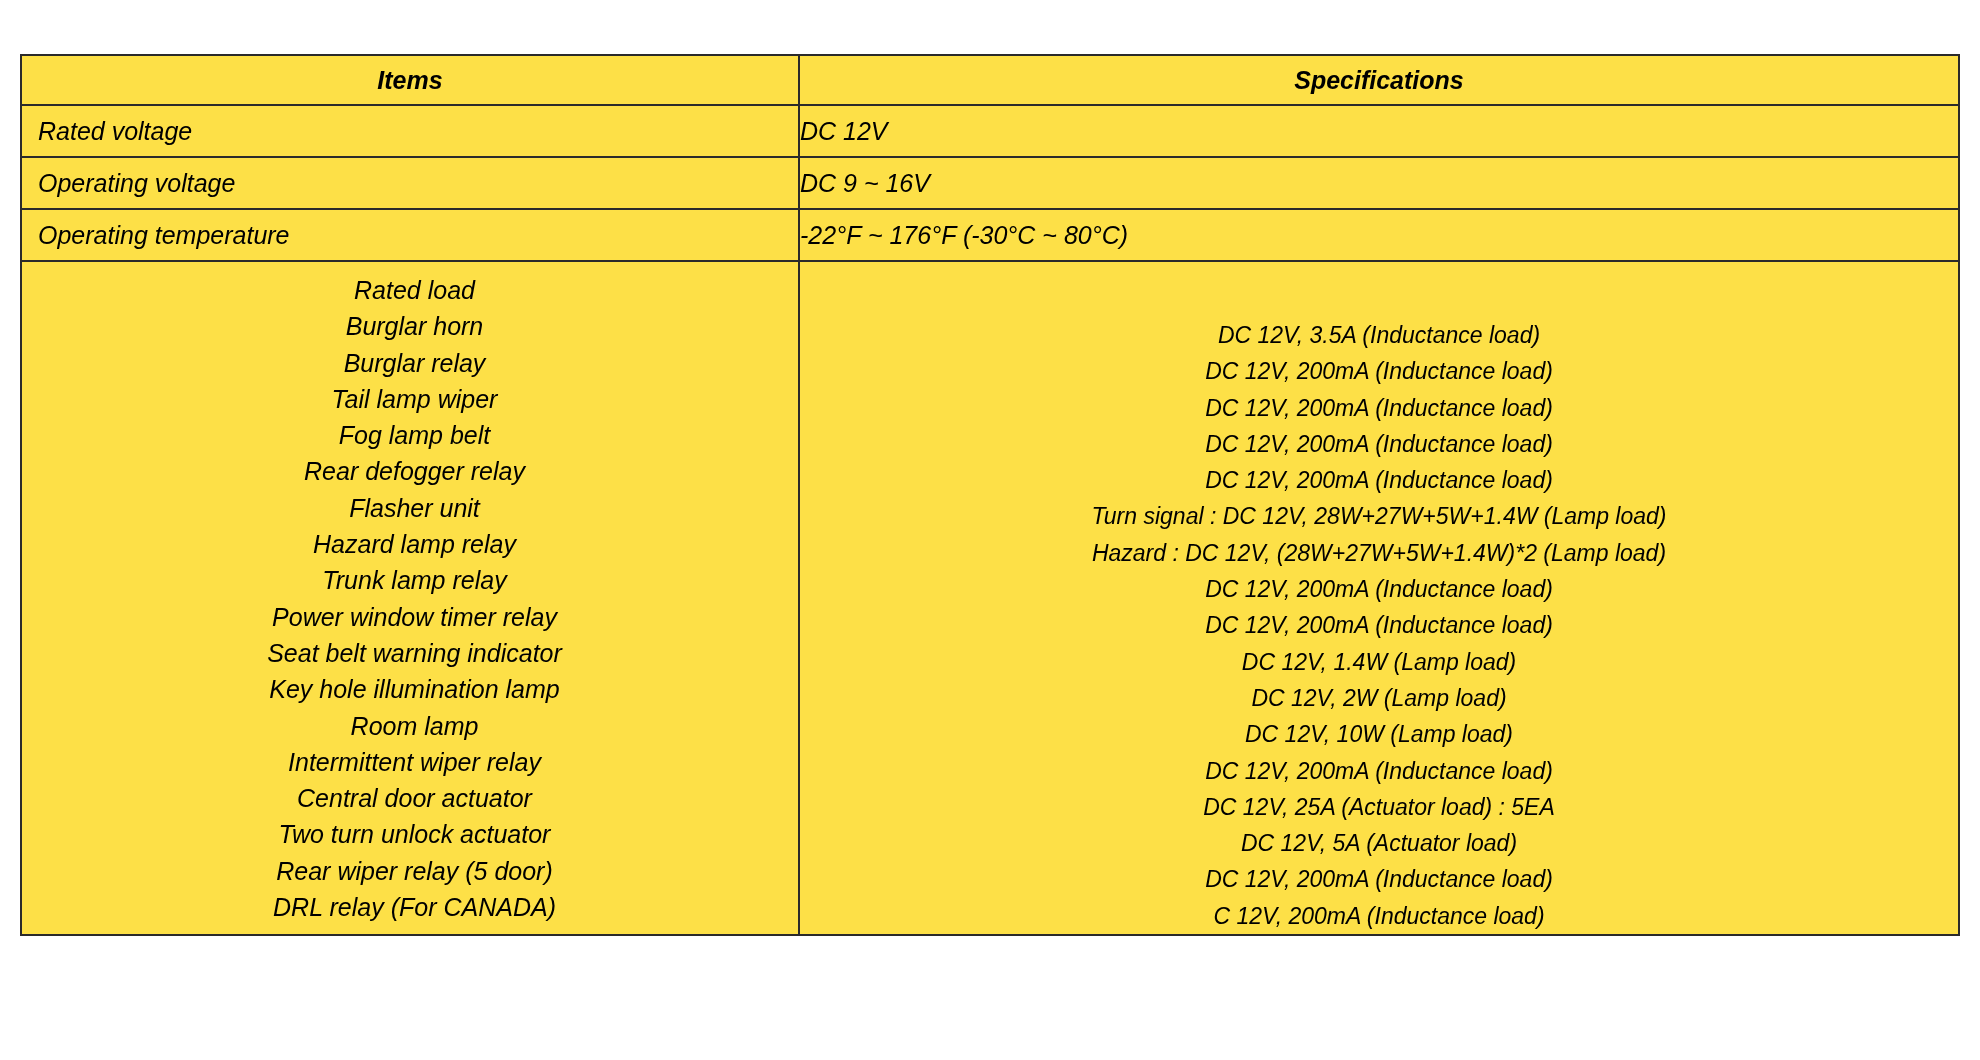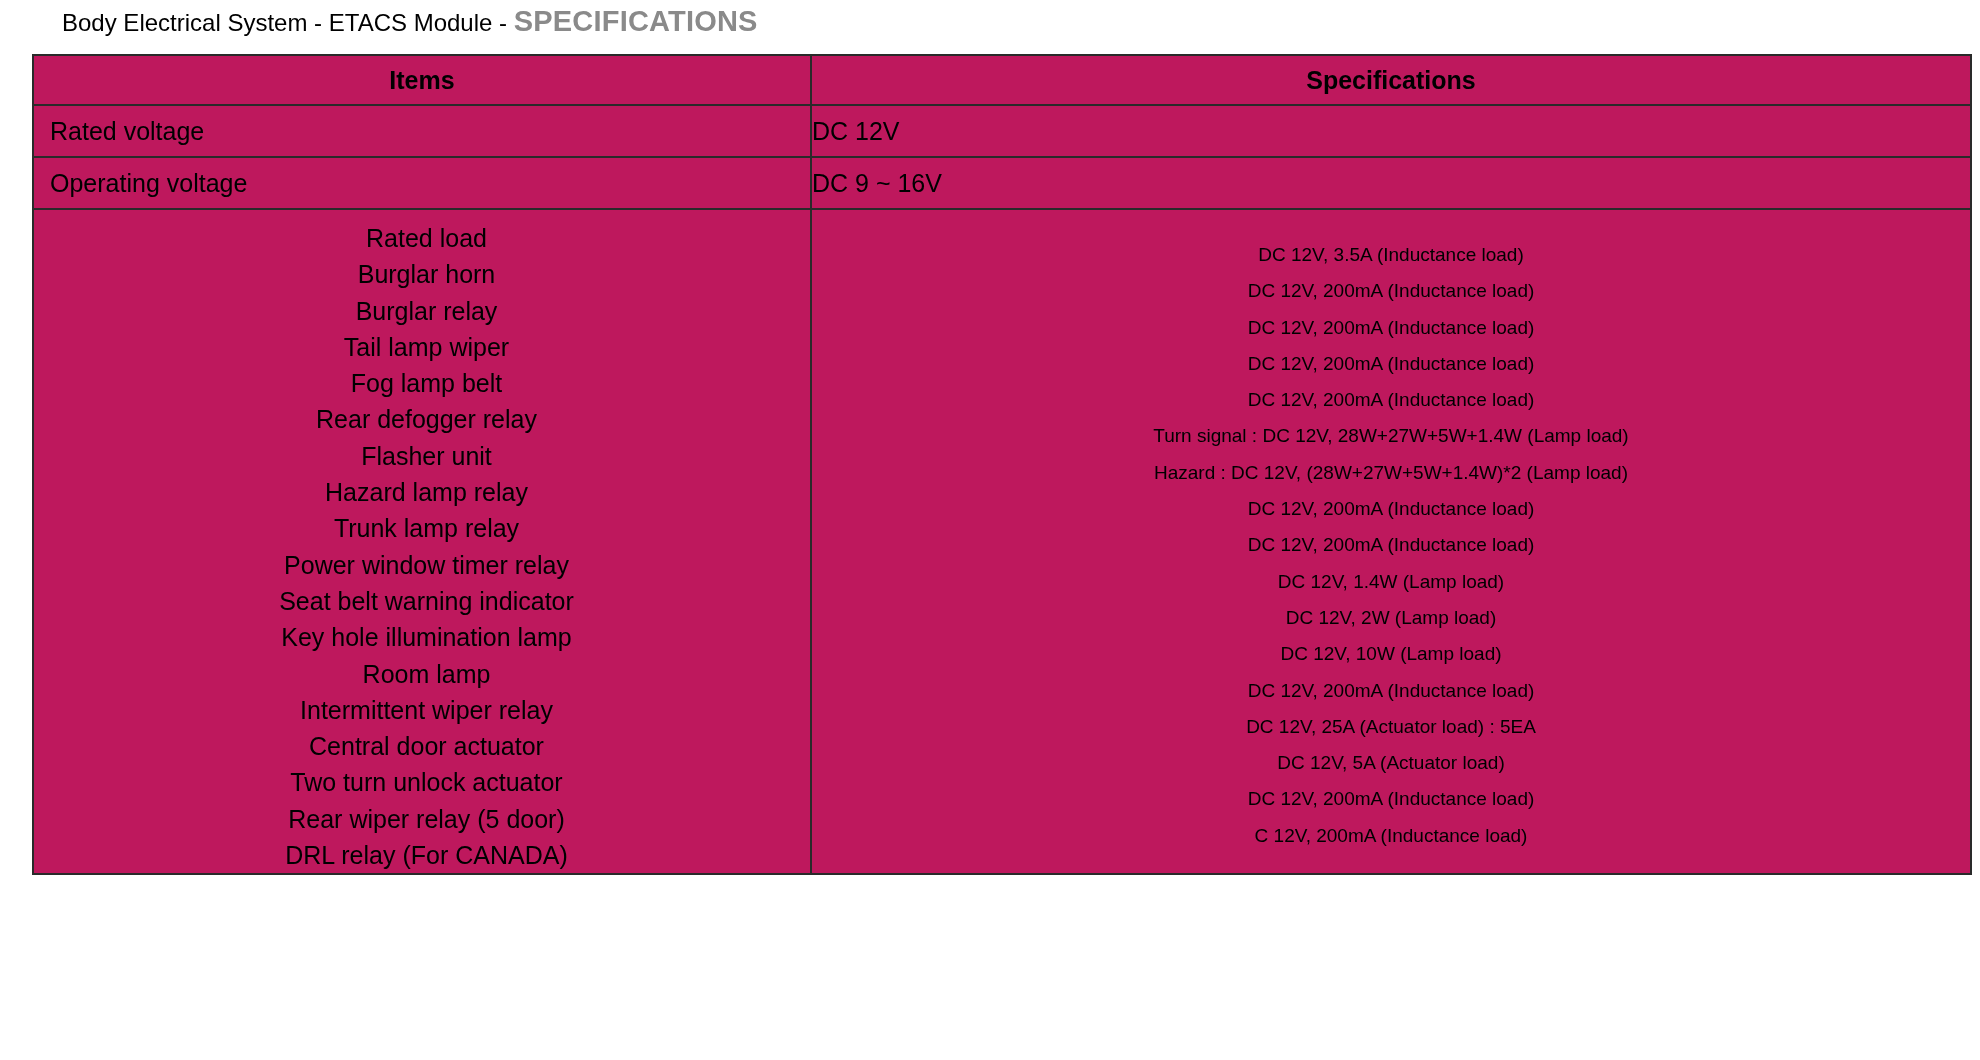--- a/index.html
+++ b/index.html
@@ -31,26 +31,27 @@
     color: #000000;
   }
   .breadcrumb .crumb-title {
     font-size: 29px;
     font-weight: bold;
     color: #8a8a8a;
     letter-spacing: 0.2px;
   }
   table.spec {
     position: absolute;
-    left: 32px;
+    left: 20px;
     top: 54px;
     width: 1938px;
     border-collapse: collapse;
     table-layout: fixed;
-    background: #be185d;
+    background: #fde047;
+    font-style: italic;
   }
   table.spec td, table.spec th {
     border: 2px solid #2a2a2a;
     padding: 0;
     vertical-align: middle;
   }
   .col-items { width: 778px; }
   .col-specs { width: 1160px; }
 
   thead th {
@@ -74,56 +75,58 @@
     height: 660px;
   }
   .list-left {
     padding: 10px 0 0 9px;
     font-size: 25px;
     line-height: 36.3px;
     text-align: center;
   }
   .list-right {
     padding: 27px 0 0 0;
-    font-size: 19px;
+    font-size: 23px;
     line-height: 36.3px;
     text-align: center;
+    margin-top: 28px;
   }
   .list-left div, .list-right div {
     white-space: nowrap;
   }
 </style>
 </head>
 <body>
 
 <div class="page">
 
-  <div class="breadcrumb">
-    <span class="crumb-path">Body Electrical System - ETACS Module - </span><span class="crumb-title">SPECIFICATIONS</span>
-  </div>
 
   <table class="spec">
     <colgroup>
       <col class="col-items">
       <col class="col-specs">
     </colgroup>
     <thead>
       <tr>
         <th>Items</th>
         <th>Specifications</th>
       </tr>
     </thead>
     <tbody>
       <tr>
         <td class="item-cell">Rated voltage</td>
         <td class="spec-cell">DC 12V</td>
       </tr>
       <tr>
         <td class="item-cell">Operating voltage</td>
         <td class="spec-cell">DC 9 ~ 16V</td>
+      </tr>
+      <tr>
+        <td class="item-cell">Operating temperature</td>
+        <td class="spec-cell">-22°F ~ 176°F (-30°C ~ 80°C)</td>
       </tr>
       <tr class="tall">
         <td>
           <div class="list-left">
             <div>Rated load</div>
             <div>Burglar horn</div>
             <div>Burglar relay</div>
             <div>Tail lamp wiper</div>
             <div>Fog lamp belt</div>
             <div>Rear defogger relay</div>

